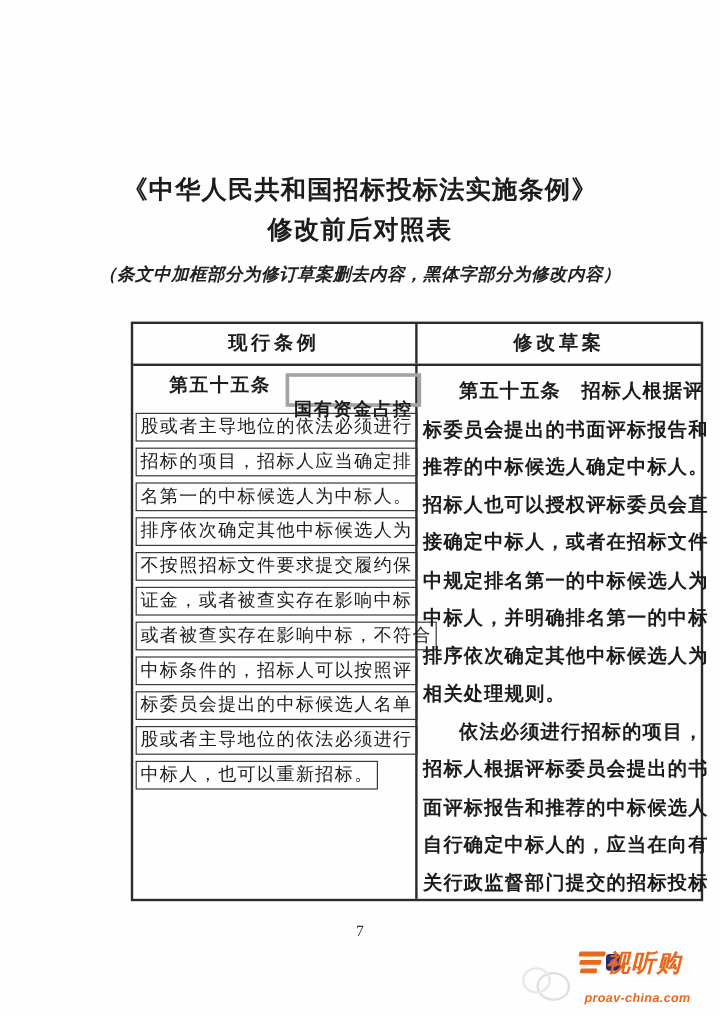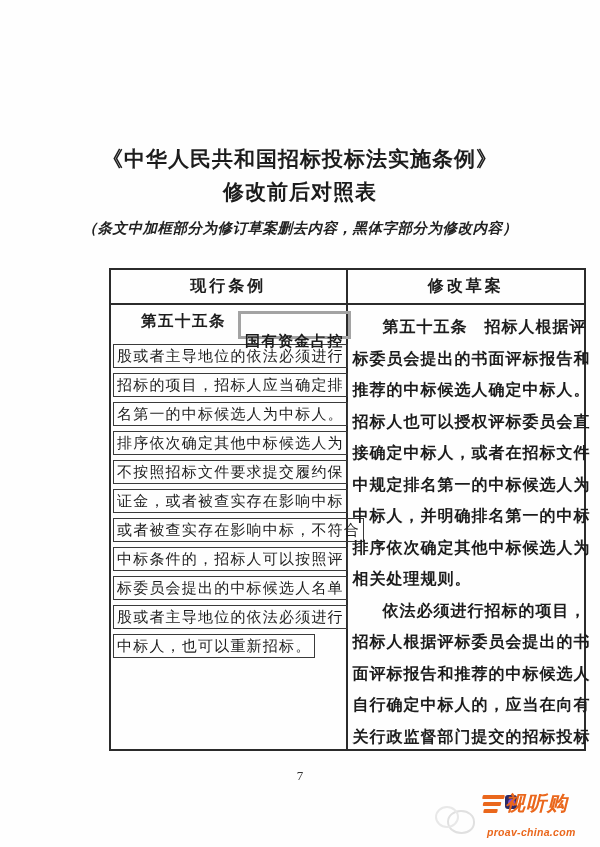--- a/index.html
+++ b/index.html
@@ -68,21 +68,21 @@
   
   .watermark { position:absolute; right:3px; bottom:7px; width:150px; height:50px; }
   .wm-ghost {
     position:absolute; left:0; bottom:6px; width:28px; height:24px;
     border:2px solid #d9d9d9; border-radius:50% 50% 48% 52%; opacity:0.8;
   }
   .wm-ghost::before {
     content:""; position:absolute; left:-14px; top:-6px; width:20px; height:18px;
     border:2px solid #e3e3e3; border-radius:50%;
   }
-  .wm-main { position:absolute; left:34px; top:2px; display:flex; align-items:flex-end; }
+  .wm-main { position:absolute; left:34px; top:2px; display:flex; }
   .wm-bars { position:relative; width:22px; height:20px; margin-right:2px; transform:skewX(-12deg); }
   .wm-bars i { position:absolute; left:0; height:3.5px; background:var(--wm-orange); border-radius:1px; display:block; }
   .wm-bars i:nth-child(1) { top:1px;  width:22px; }
   .wm-bars i:nth-child(2) { top:8px;  width:18px; left:2px; }
   .wm-bars i:nth-child(3) { top:15px; width:14px; left:4px; }
   .wm-accent {
     position:absolute; left:58px; top:5px; width:12px; height:14px;
     background:var(--wm-navy); border-radius:3px; z-index:0;
   }
   .wm-accent::after {

